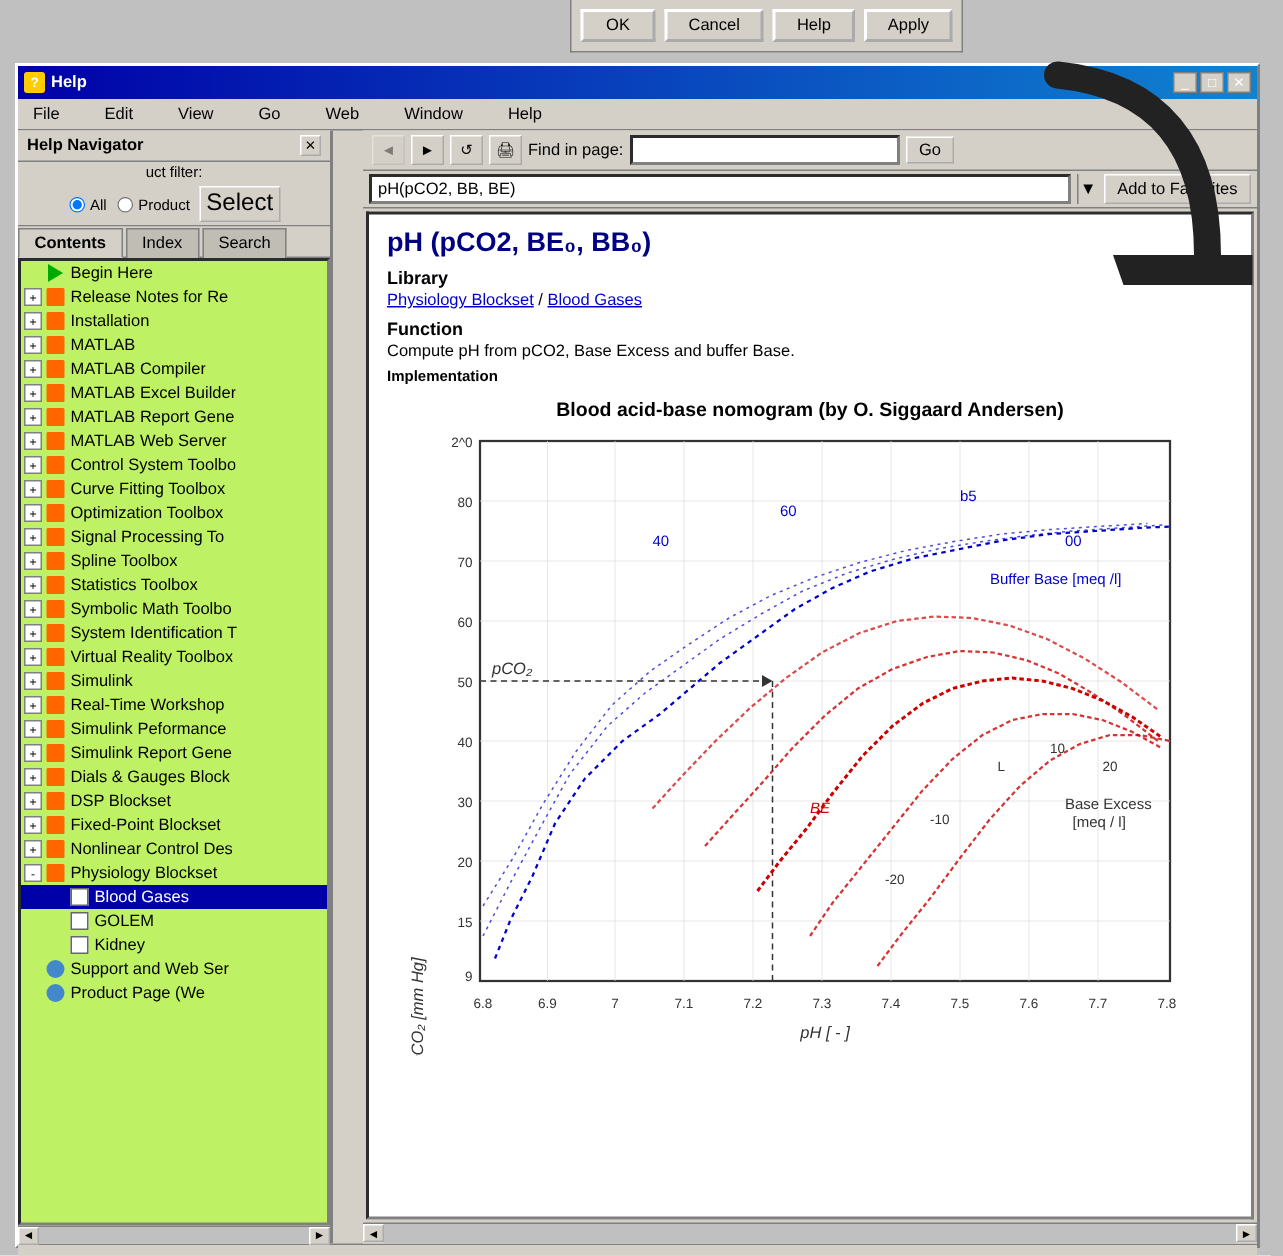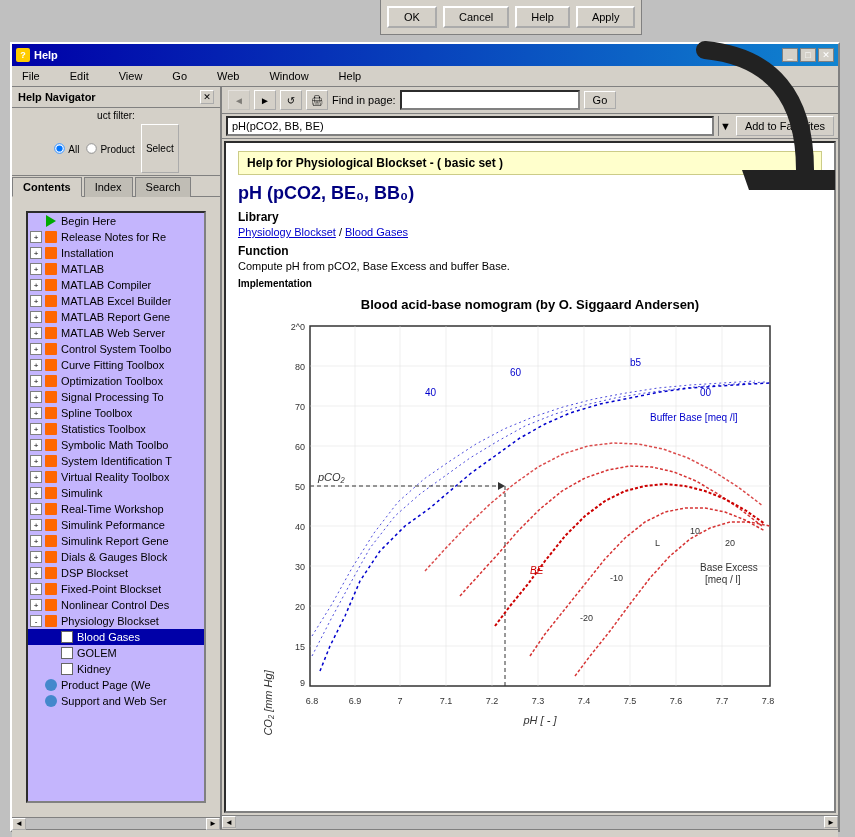--- a/index.html
+++ b/index.html
@@ -113,20 +113,21 @@
     .menu-item {
       padding: 2px 6px;
       cursor: pointer;
       font-size: 11px;
     }
 
     
     .main-layout {
       display: flex;
       height: calc(100% - 22px - 22px);
+      gap: 20px;
     }
 
     
     .left-panel {
       width: 210px;
       background: #d4d0c8;
       border-right: 2px solid #808080;
       display: flex;
       flex-direction: column;
     }
@@ -198,23 +199,23 @@
       background: #d4d0c8;
       border-bottom: 1px solid #d4d0c8;
       font-weight: bold;
     }
 
     
     .tree-view {
       flex: 1;
       overflow-y: auto;
       overflow-x: hidden;
-      background: #c4b5fd;
+      background: #bef264;
       border: 2px inset #808080;
-      margin: 14px;
+      margin: 0;
     }
     .tree-item {
       display: flex;
       align-items: center;
       padding: 1px 2px;
       cursor: pointer;
       white-space: nowrap;
       font-size: 11px;
     }
     .tree-item.selected { background: #0000a8; color: white; }
@@ -512,21 +513,21 @@
         <span>uct filter:</span>
         <div class="radio-group">
           <label class="radio-label">
             <input type="radio" name="filter" checked="" style="">
             <span>All</span>
           </label>
           <label class="radio-label">
             <input type="radio" name="filter" style="">
             <span>Product</span>
           </label>
-          <button style="font-size:10px; padding:18px 4px; background:#d4d0c8; border:1px outset #fff; cursor:pointer;">Select</button>
+          <button style="font-size:16px; padding:2px 4px; background:#d4d0c8; border:1px outset #fff; cursor:pointer;">Select</button>
         </div>
       </div>
 
       <div class="tabs">
         <div class="tab active">Contents</div>
         <div class="tab">Index</div>
         <div class="tab">Search</div>
       </div>
 
       <div class="tree-view" id="treeView">
@@ -762,29 +763,29 @@
               <div style="width: 12px; height: 12px; background: rgb(255, 255, 255); border: 1px solid rgb(102, 102, 102);"></div>
             </span>
             <span class="tree-text">Kidney</span>
           </div>
           <div class="tree-item">
             <span style="display: inline-block; width: 0px; flex-shrink: 0;"></span>
             <span style="display: inline-block; width: 14px; flex-shrink: 0;"></span>
             <span class="tree-icon">
               <div class="icon-globe"></div>
             </span>
+            <span class="tree-text">Support and Web Ser</span>
+          </div>
+          <div class="tree-item">
+            <span style="display: inline-block; width: 0px; flex-shrink: 0;"></span>
+            <span style="display: inline-block; width: 14px; flex-shrink: 0;"></span>
+            <span class="tree-icon">
+              <div class="icon-globe"></div>
+            </span>
             <span class="tree-text">Product Page (We</span>
-          </div>
-          <div class="tree-item">
-            <span style="display: inline-block; width: 0px; flex-shrink: 0;"></span>
-            <span style="display: inline-block; width: 14px; flex-shrink: 0;"></span>
-            <span class="tree-icon">
-              <div class="icon-globe"></div>
-            </span>
-            <span class="tree-text">Support and Web Ser</span>
           </div>
         </div>
 
       <div class="tree-scroll-h">
         <div class="scroll-btn">◄</div>
         <div class="scroll-track"></div>
         <div class="scroll-btn">►</div>
       </div>
     </div>
 
@@ -801,23 +802,20 @@
       </div>
 
       <div class="address-bar">
         <input type="text" class="address-input" value="pH(pCO2, BB, BE)" style="">
         <div class="back-btn">▼</div>
         <button class="favorites-btn">Add to Favorites</button>
       </div>
 
       <div class="content-area">
 
-        <div class="help-header-bar">
-          <span>Help for Physiological Blockset  -  ( basic set )</span>
-        </div>
 
         <div class="content-title">pH (pCO2, BE₀, BB₀)</div>
 
         <div class="section-label">Library</div>
         <div class="content-text">
           <a class="breadcrumb-link">Physiology Blockset</a>
           <span> / </span>
           <a class="breadcrumb-link">Blood Gases</a>
         </div>
 

